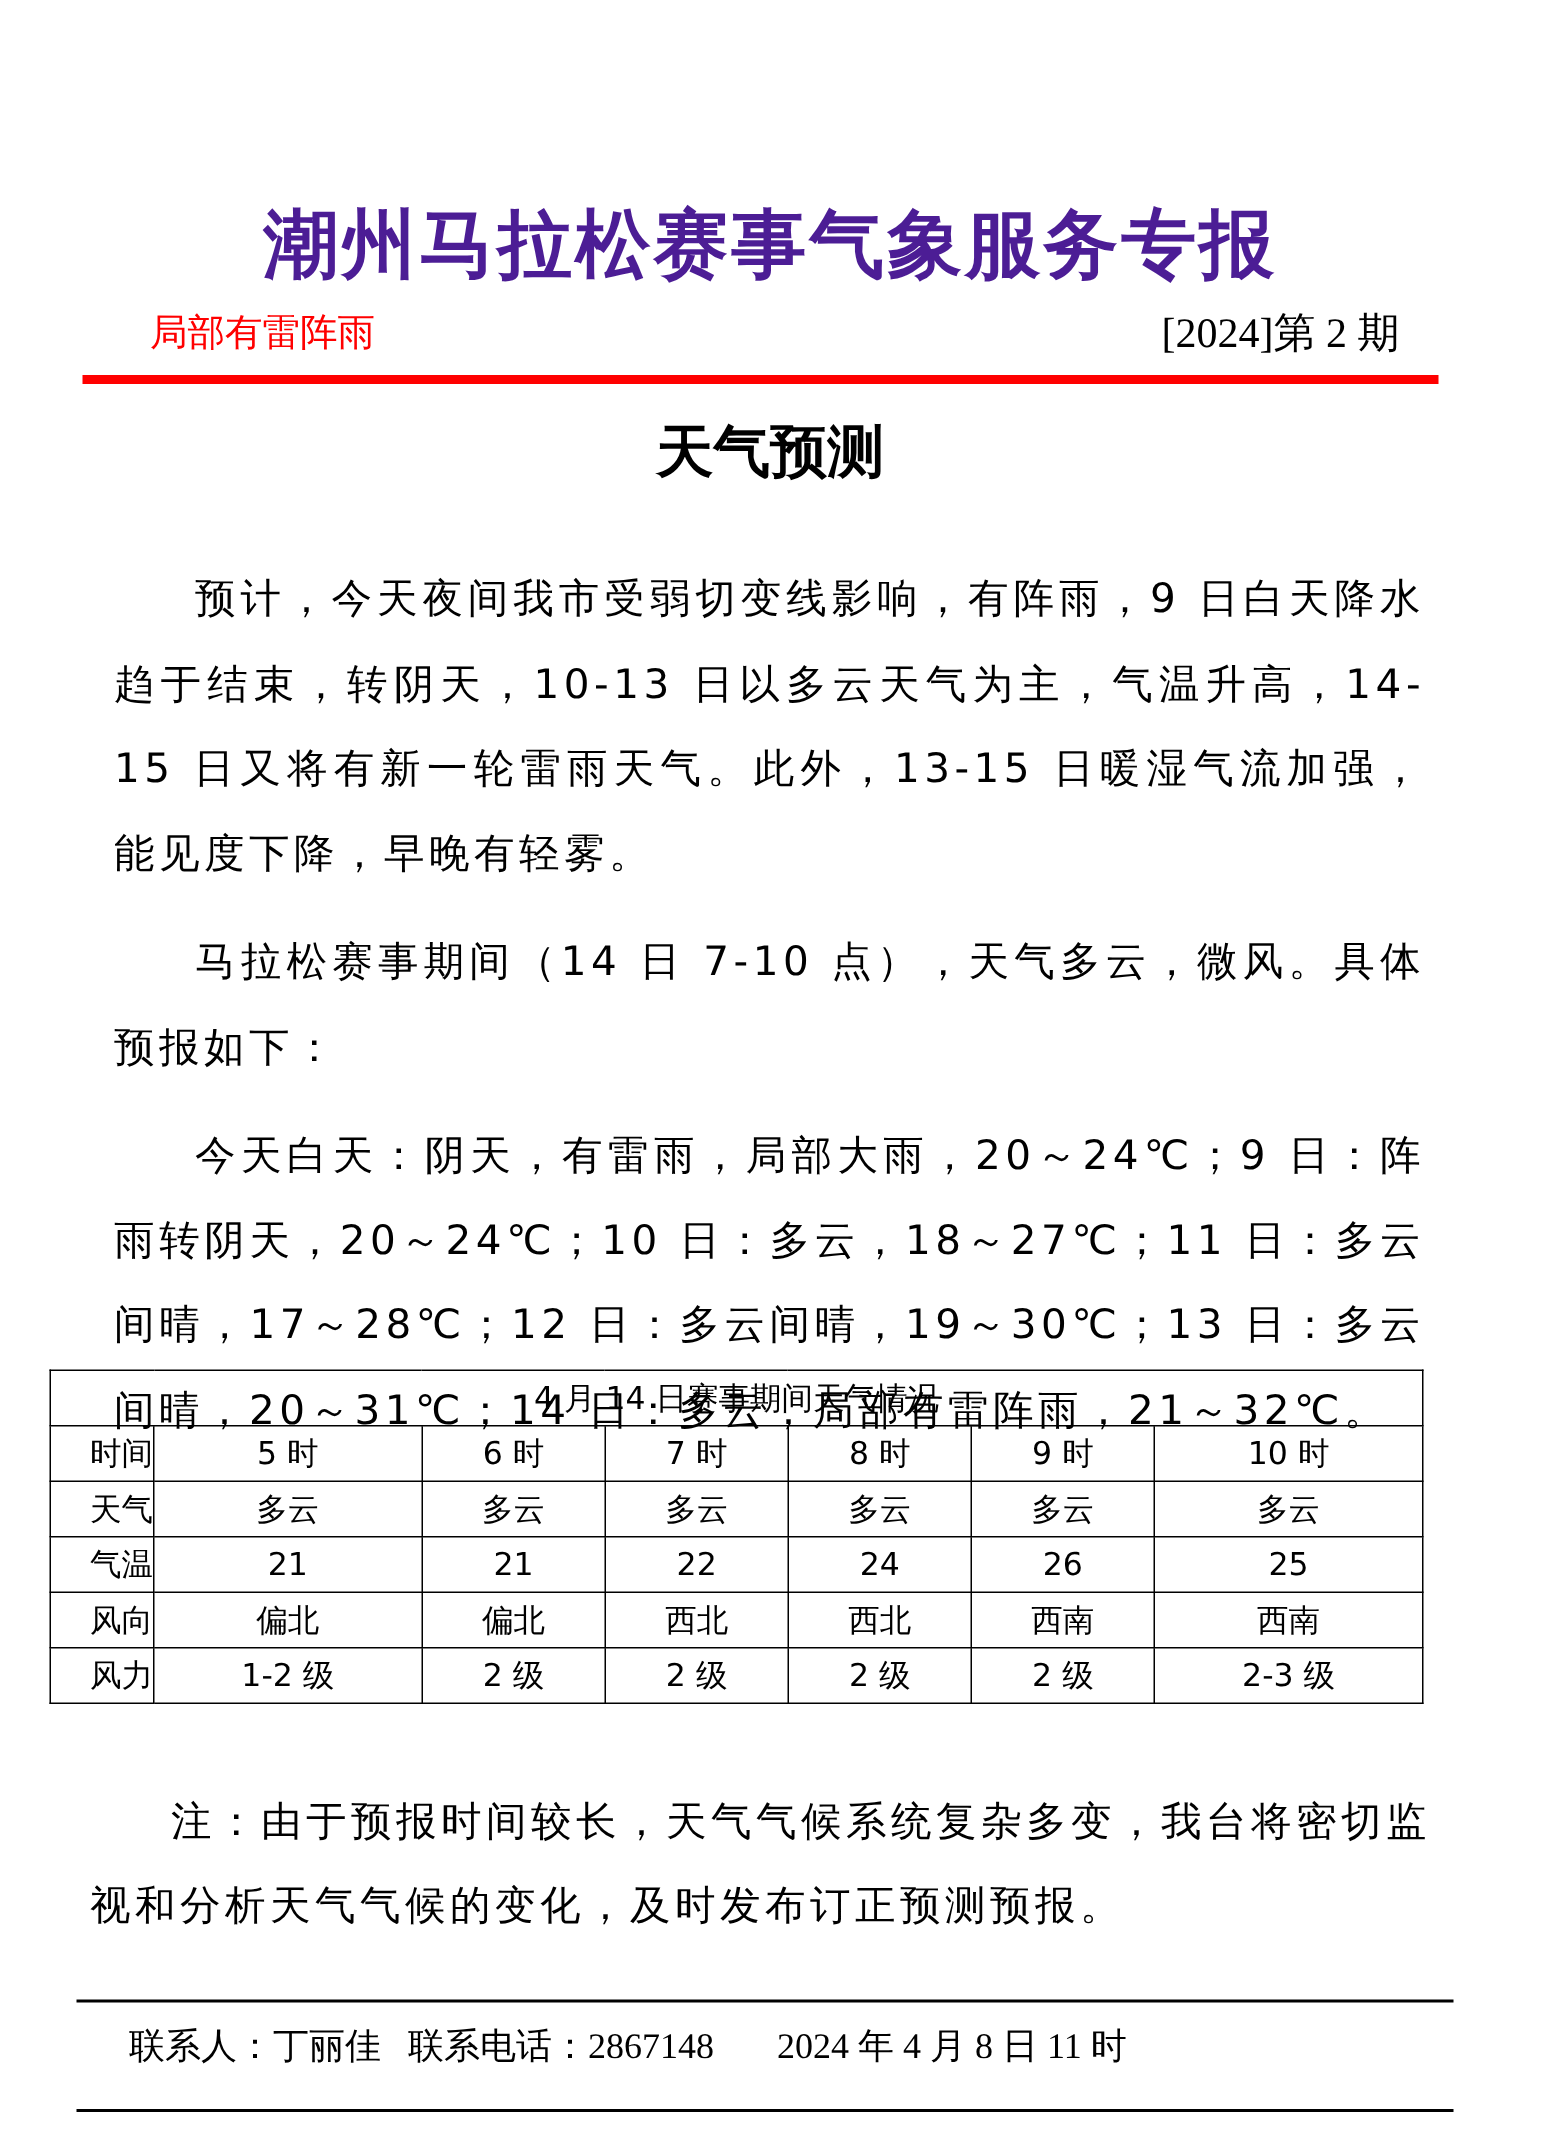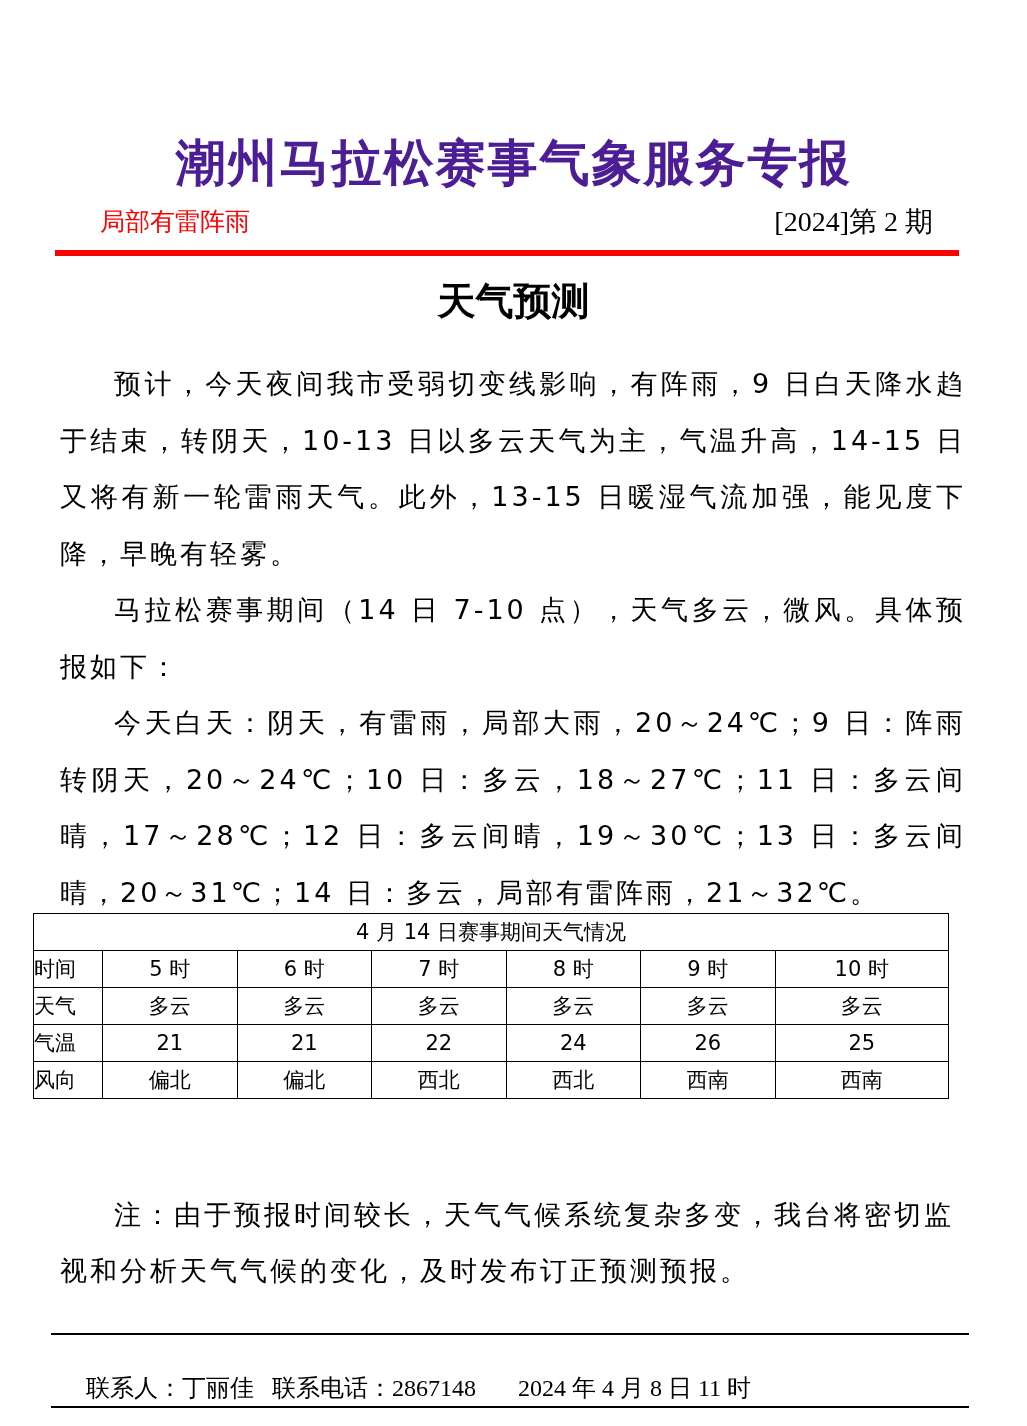--- a/index.html
+++ b/index.html
@@ -26,41 +26,41 @@
     }
     .section-title {
       position: absolute; left: 0; right: 0; top: 276px; text-align: center;
       font-size: 38px; font-weight: bold; font-family: "DejaVu Sans", "Liberation Sans", sans-serif;
     }
     .body-text {
       position: absolute; left: 60px; width: 906px; font-size: 27px; line-height: 56.5px;
       letter-spacing: 3px; text-align: justify;
       font-family: "DejaVu Sans", "Liberation Sans", sans-serif;
     }
-    .body-text p { margin: 0; text-indent: 2em; }
+    .body-text p { margin: 16px; text-indent: 2em; }
     table.wx {
       position: absolute; left: 33px; top: 913px; width: 916px;
       border-collapse: collapse; font-size: 21px;
       font-family: "DejaVu Sans", "Liberation Sans", sans-serif;
       border-radius: 17px;
     }
     table.wx td { border: 1px solid #000; text-align: center; height: 36px; padding: 0; }
     table.wx td.head { text-align: center; }
-    table.wx td.rowlabel { width: 68px; text-align: left; }
+    table.wx td.rowlabel { width: 68px; text-align: right; }
     .note {
       position: absolute; left: 60px; top: 1187px; width: 906px; font-size: 27px; line-height: 56px;
       letter-spacing: 3px; text-indent: 2em;
       font-family: "DejaVu Sans", "Liberation Sans", sans-serif;
     }
     .hr { position: absolute; left: 51px; width: 918px; height: 2px; background: #000; }
     .footer {
       position: absolute; left: 86px; top: 1348px; font-size: 24px;
       font-family: "Liberation Serif", "DejaVu Serif", serif; white-space: pre;
     }
-    .footer span { display: inline-block; margin-top: 24px; }
+    .footer span { display: inline-block; }
   </style>
 </head>
 <body>
 
 <div class="title">潮州马拉松赛事气象服务专报</div>
 <div class="org">局部有雷阵雨</div>
 <div class="issue">[2024]第 2 期</div>
 <div class="redline"></div>
 
 <div class="section-title">天气预测</div>
@@ -105,20 +105,29 @@
   </tr>
   <tr>
     <td class="rowlabel">风向</td>
     <td>偏北</td>
     <td>偏北</td>
     <td>西北</td>
     <td>西北</td>
     <td>西南</td>
     <td>西南</td>
   </tr>
+  <tr>
+    <td class="rowlabel">风力</td>
+    <td>1-2 级</td>
+    <td>2 级</td>
+    <td>2 级</td>
+    <td>2 级</td>
+    <td>2 级</td>
+    <td>2-3 级</td>
+  </tr>
 </tbody>
   </table>
 
 <div class="note">注：由于预报时间较长，天气气候系统复杂多变，我台将密切监视和分析天气气候的变化，及时发布订正预测预报。</div>
 
 <div class="hr" style="top:1333px;"></div>
 <div class="footer"><span>联系人：丁丽佳</span>   <span>联系电话：2867148</span>       <span>2024 年 4 月 8 日 11 时</span></div>
 <div class="hr" style="top:1406px;"></div>
 
 </body></html>

